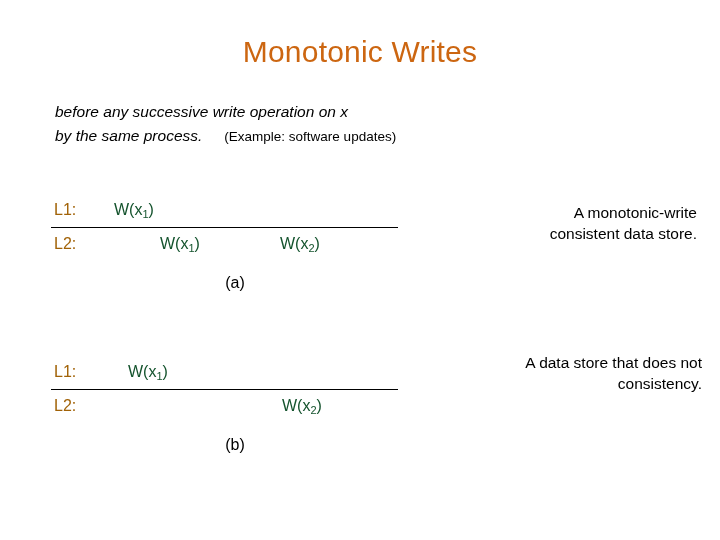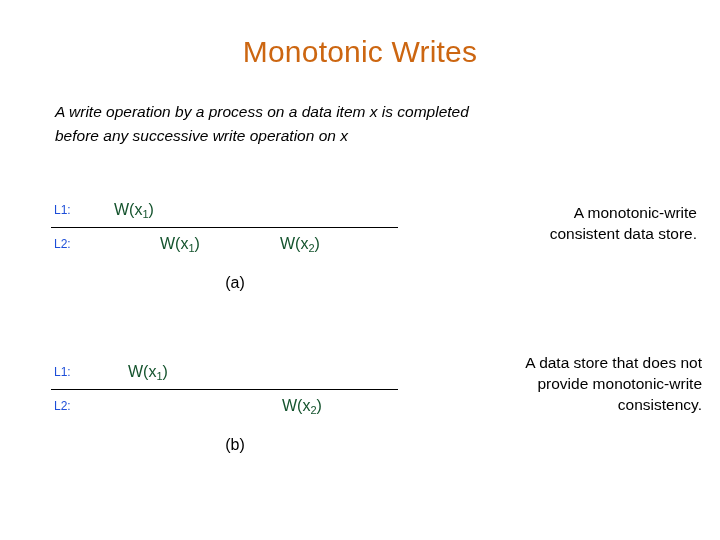--- a/index.html
+++ b/index.html
@@ -75,23 +75,23 @@
     width: 350px;
     height: 26px;
   }
   .lane-top { top: 0px; }
   .lane-bottom { top: 34px; }
 
   .lane-label {
     position: absolute;
     left: 6px;
     top: 0;
-    font-size: 12px;
+    font-size: 16px;
     line-height: 24px;
-    color: #1d4ed8;
+    color: #a16207;
     white-space: nowrap;
   }
 
   .write-op {
     position: absolute;
     top: 0;
     font-size: 16px;
     line-height: 24px;
     white-space: nowrap;
     color: #14532d;
@@ -149,22 +149,22 @@
   }
 </style>
 </head>
 <body>
 
 <div class="slide">
 
   <div class="slide-title">Monotonic Writes</div>
 
   <div class="definition">
-    <span class="def-line">A write operation by a process on a data item x is completed</span>
     <span class="def-line">before any successive write operation on x</span>
+    <span class="def-line"><span>by the same process.</span><span class="example-note">(Example: software updates)</span></span>
   </div>
 
   <div class="diagram diagram-a">
 
     <div class="lane lane-top">
       <span class="lane-label">L1:</span>
       <span class="write-op" style="left:66px;"><span>W(x</span><sub>1</sub><span>)</span></span>
     </div>
 
     <div class="timeline-rule"></div>
@@ -195,17 +195,16 @@
     <div class="diagram-caption">(b)</div>
   </div>
 
   <div class="annotation annotation-a">
     <span class="ann-line">A monotonic-write</span>
     <span class="ann-line">consistent data store.</span>
   </div>
 
   <div class="annotation annotation-b">
     <span class="ann-line">A data store that does not</span>
-    <span class="ann-line">provide monotonic-write</span>
     <span class="ann-line">consistency.</span>
   </div>
 
 </div>
 
 </body></html>

